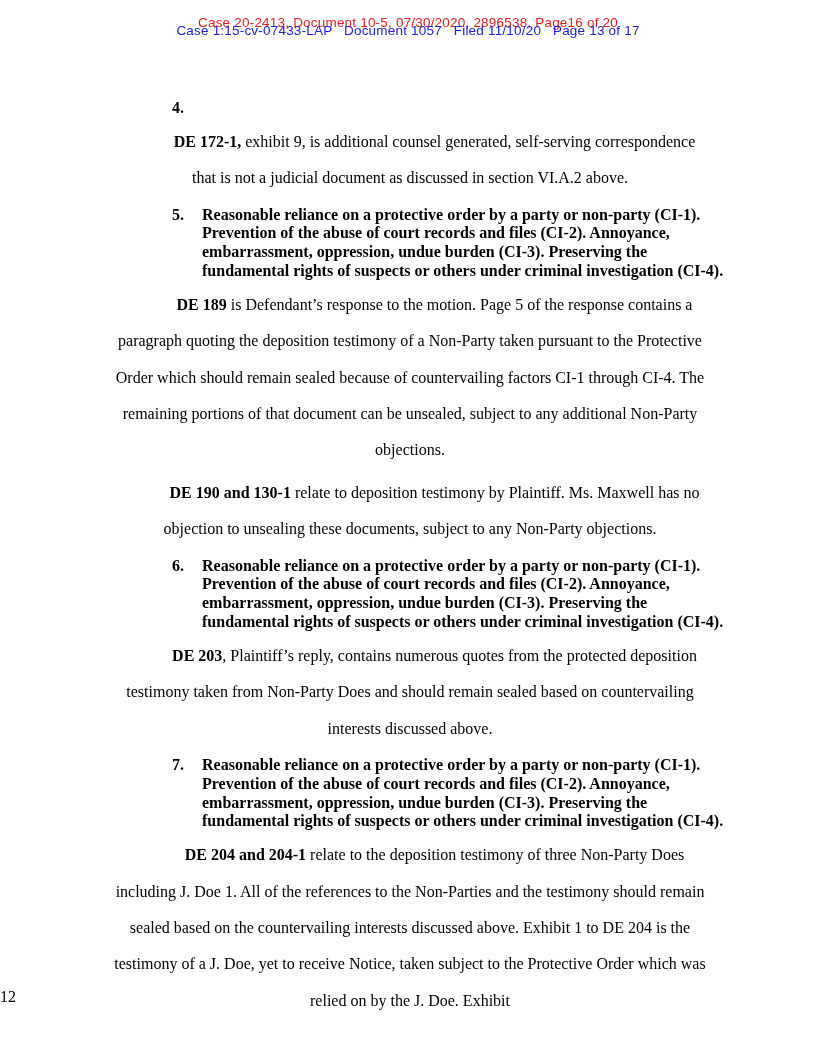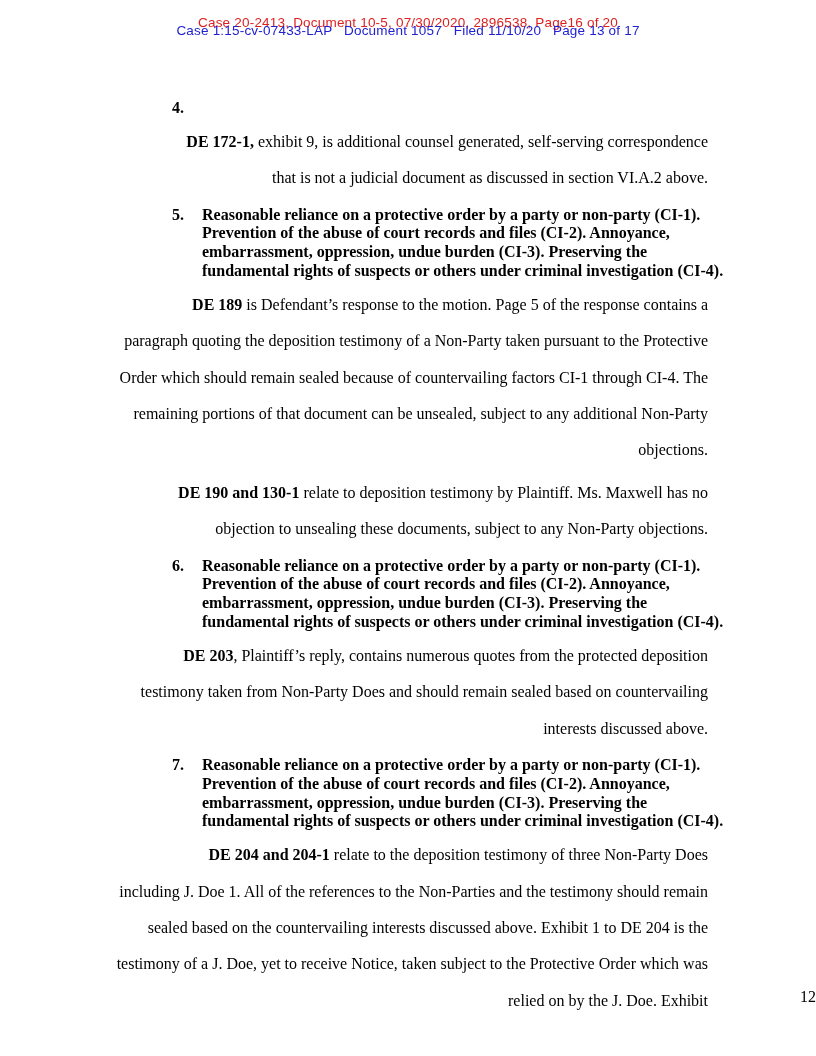--- a/index.html
+++ b/index.html
@@ -38,27 +38,27 @@
     line-height: 18.8px;
     margin: 9px 0 6px 0;
     padding-left: 76px;
   }
   .hnum { flex: 0 0 30px; width: 30px; }
   .htext { flex: 1; }
   .para {
     margin: 6px 16px;
     line-height: 36.4px;
     text-indent: 49px;
-    text-align: right;
+    text-align: center;
   }
   .para strong { font-weight: bold; }
   .page-number {
     position: absolute;
     top: 988px; left: 0; width: 100%;
-    text-align: right;
+    text-align: left;
     font-size: 16px;
   }
 </style>
 </head>
 <body>
 
 <div class="page">
   <div class="stamp appellate" style="color: rgb(222, 31, 31);">Case 20-2413, Document 10-5, 07/30/2020, 2896538, Page16 of 20</div>
   <div class="stamp district" style="color: rgb(33, 33, 209);">Case 1:15-cv-07433-LAP   Document 1057   Filed 11/10/20   Page 13 of 17</div>
 

